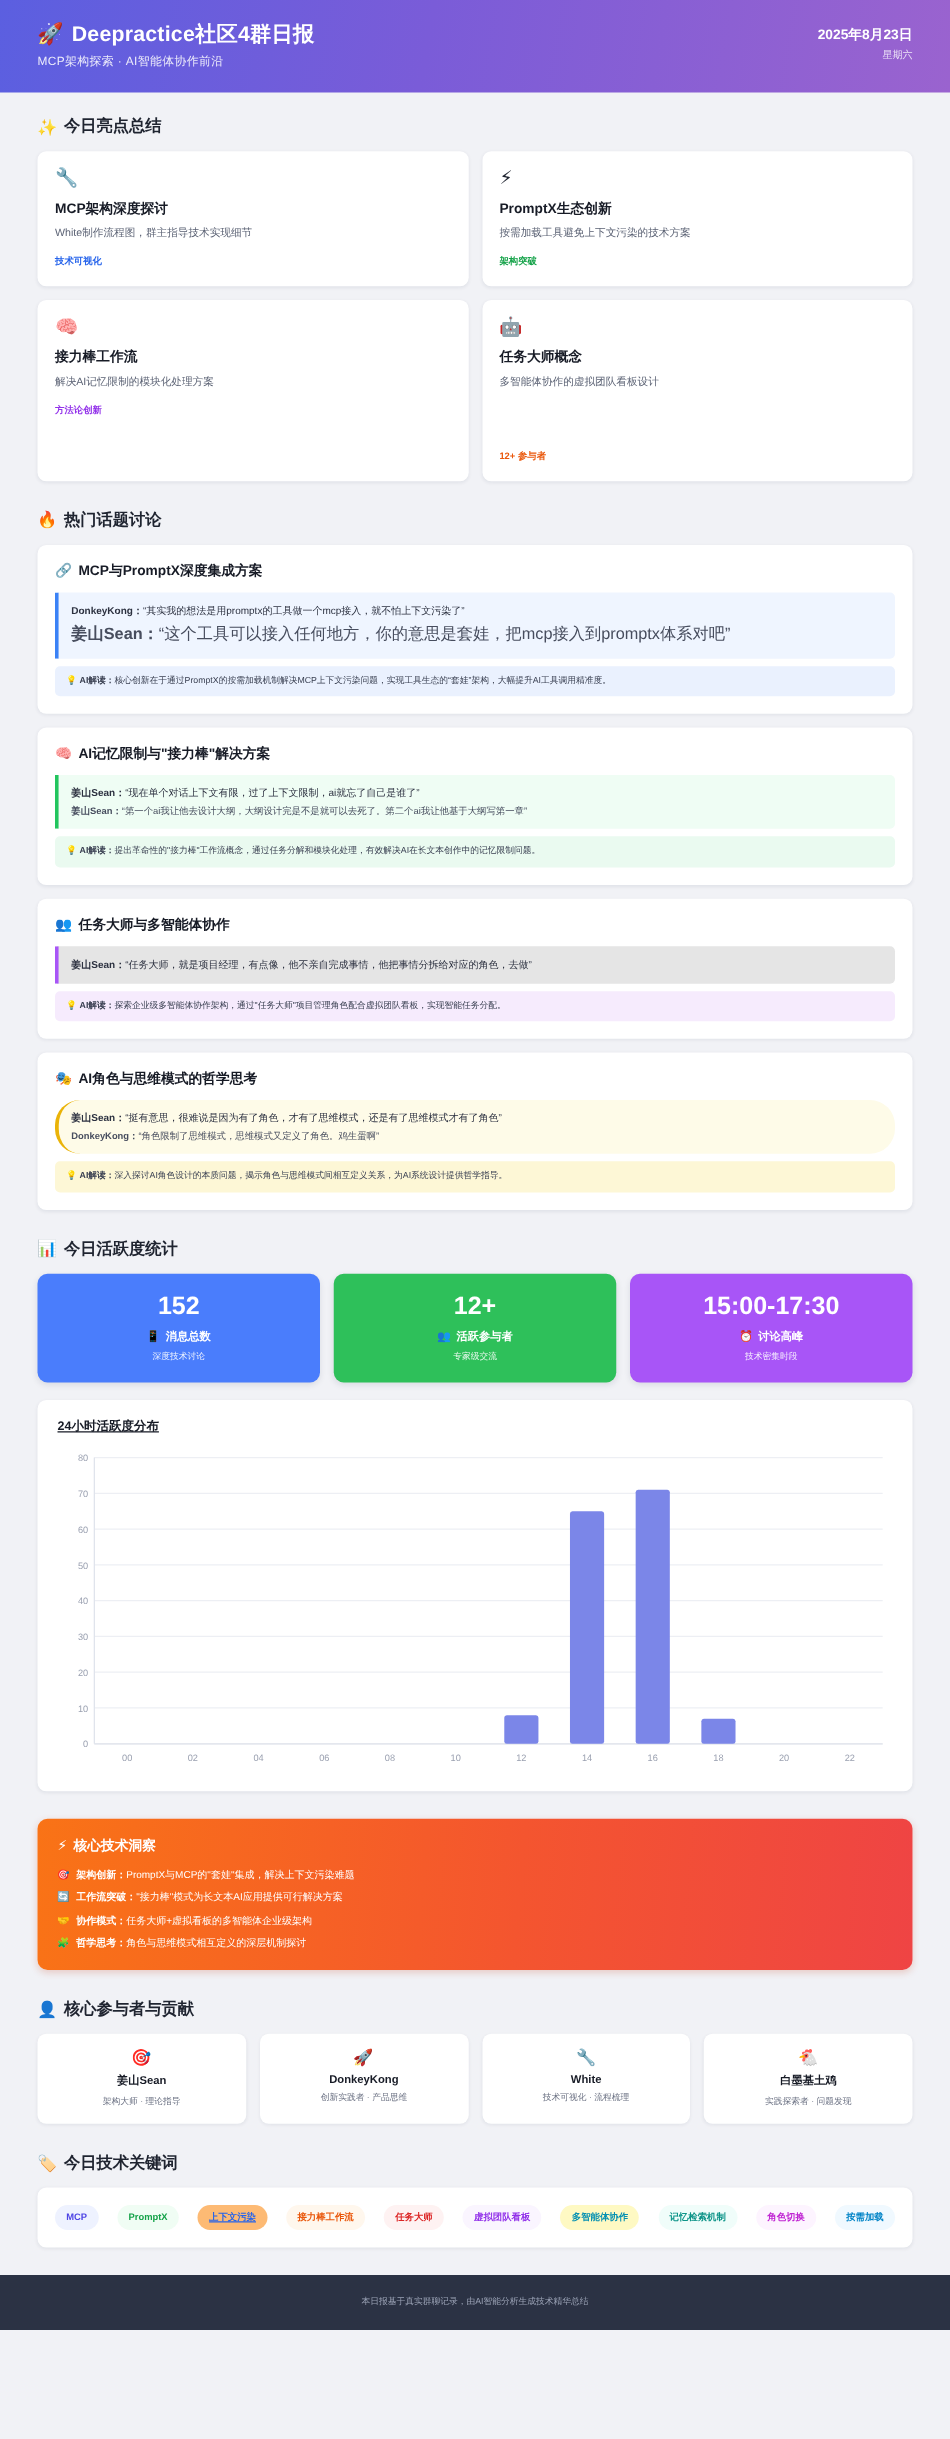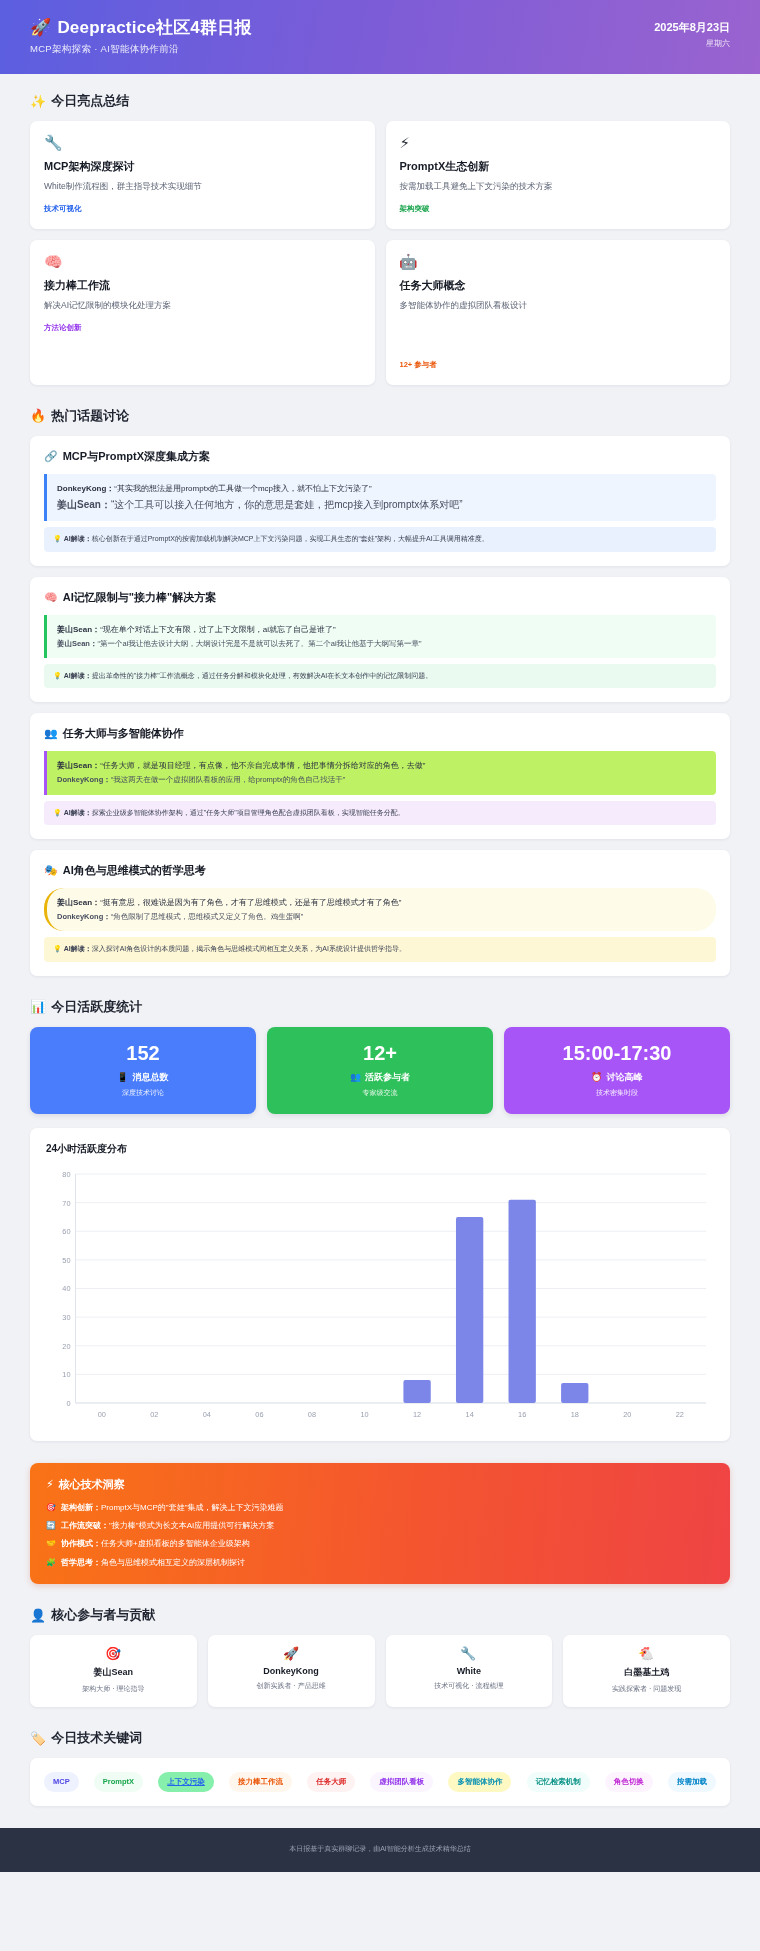--- a/index.html
+++ b/index.html
@@ -78,21 +78,21 @@
   }
   .stat-value { font-size: 20px; font-weight: bold; line-height: 1.1; }
   .stat-label { font-size: 9px; font-weight: bold; margin-top: 7px; display:flex; justify-content:center; align-items:center; gap:4px;}
   .stat-note { font-size: 7px; opacity: .9; margin-top: 4px; }
 
   
   .chart-card {
     background: #fff; border-radius: 7px; padding: 14px 16px 10px 16px;
     box-shadow: 0 1px 3px rgba(20,25,60,.07);
   }
-  .chart-title { font-size: 10px; font-weight: bold; margin-bottom: 10px; color: #171b26; }
+  .chart-title { font-size: 10px; font-weight: bold; margin-bottom: 10px; color: #171b26; text-decoration: underline; }
   .chart-wrap { position: relative; height: 265px; }
   .chart-svg { display:block; width: 100%; height: 265px; }
 
   
   .insight-banner {
     background: linear-gradient(95deg, #f97316 0%, #f4552f 55%, #ef4444 100%);
     border-radius: 8px; padding: 14px 16px 15px 16px; color: #fff;
     box-shadow: 0 2px 6px rgba(200,70,30,.22);
   }
   .insight-title { font-size: 11px; font-weight: bold; margin-bottom: 10px; display:flex; align-items:center; gap:5px;}
@@ -189,21 +189,21 @@
         <span>热门话题讨论</span>
       </div>
       <div id="topics-list">
           <div class="topic-card">
             <div class="topic-title">
               <span>🔗</span>
               <span>MCP与PromptX深度集成方案</span>
             </div>
             <div class="quote-box" style="border-left-color: rgb(59, 130, 246); background: rgb(239, 245, 255);">
               <div class="quote-line"><span class="who">DonkeyKong：</span><span>“其实我的想法是用promptx的工具做一个mcp接入，就不怕上下文污染了”</span></div>
-              <div class="quote-line" style="font-size: 10px; color: rgb(71, 77, 94);"><span class="who">姜山Sean：</span><span>“这个工具可以接入任何地方，你的意思是套娃，把mcp接入到promptx体系对吧”</span></div>
+              <div class="quote-line" style="font-size: 13px; color: rgb(71, 77, 94);"><span class="who">姜山Sean：</span><span>“这个工具可以接入任何地方，你的意思是套娃，把mcp接入到promptx体系对吧”</span></div>
             </div>
             <div class="ai-box" style="background: rgb(234, 241, 254);">
               <div class="ai-line"><span>💡 </span><span class="ai-label">AI解读：</span><span>核心创新在于通过PromptX的按需加载机制解决MCP上下文污染问题，实现工具生态的“套娃”架构，大幅提升AI工具调用精准度。</span></div>
             </div>
           </div>
           <div class="topic-card">
             <div class="topic-title">
               <span>🧠</span>
               <span>AI记忆限制与"接力棒"解决方案</span>
             </div>
@@ -213,23 +213,22 @@
             </div>
             <div class="ai-box" style="background: rgb(234, 250, 240);">
               <div class="ai-line"><span>💡 </span><span class="ai-label">AI解读：</span><span>提出革命性的"接力棒"工作流概念，通过任务分解和模块化处理，有效解决AI在长文本创作中的记忆限制问题。</span></div>
             </div>
           </div>
           <div class="topic-card">
             <div class="topic-title">
               <span>👥</span>
               <span>任务大师与多智能体协作</span>
             </div>
-            <div class="quote-box" style="border-left-color: rgb(168, 85, 247); background: #bef264;">
+            <div class="quote-box" style="border-left-color: rgb(168, 85, 247); background: #e5e5e5;">
               <div class="quote-line"><span class="who">姜山Sean：</span><span>“任务大师，就是项目经理，有点像，他不亲自完成事情，他把事情分拆给对应的角色，去做”</span></div>
-              <div class="quote-line" style="font-size: 7.5px; color: rgb(71, 77, 94);"><span class="who">DonkeyKong：</span><span>“我这两天在做一个虚拟团队看板的应用，给promptx的角色自己找活干”</span></div>
             </div>
             <div class="ai-box" style="background: rgb(246, 235, 253);">
               <div class="ai-line"><span>💡 </span><span class="ai-label">AI解读：</span><span>探索企业级多智能体协作架构，通过"任务大师"项目管理角色配合虚拟团队看板，实现智能任务分配。</span></div>
             </div>
           </div>
           <div class="topic-card">
             <div class="topic-title">
               <span>🎭</span>
               <span>AI角色与思维模式的哲学思考</span>
             </div>
@@ -378,21 +377,21 @@
     </div>
 
     <div class="section">
       <div class="section-title">
         <span>🏷️</span>
         <span>今日技术关键词</span>
       </div>
       <div class="kw-card" id="kw-card">
           <span class="kw" style="background: rgb(238, 242, 255); color: rgb(79, 70, 229);">MCP</span>
           <span class="kw" style="background: rgb(240, 253, 244); color: rgb(22, 163, 74);">PromptX</span>
-          <span class="kw" style="background: #86efac; color: rgb(37, 99, 235); text-decoration: underline;">上下文污染</span>
+          <span class="kw" style="background: #fdba74; color: rgb(37, 99, 235); text-decoration: underline;">上下文污染</span>
           <span class="kw" style="background: rgb(255, 247, 237); color: rgb(234, 88, 12);">接力棒工作流</span>
           <span class="kw" style="background: rgb(254, 242, 242); color: rgb(220, 38, 38);">任务大师</span>
           <span class="kw" style="background: rgb(250, 245, 255); color: rgb(147, 51, 234);">虚拟团队看板</span>
           <span class="kw" style="background: #fef9c3; color: rgb(8, 145, 178);">多智能体协作</span>
           <span class="kw" style="background: rgb(240, 253, 250); color: rgb(13, 148, 136);">记忆检索机制</span>
           <span class="kw" style="background: rgb(253, 244, 255); color: rgb(192, 38, 211);">角色切换</span>
           <span class="kw" style="background: rgb(240, 249, 255); color: rgb(2, 132, 199);">按需加载</span>
         </div>
     </div>
 

